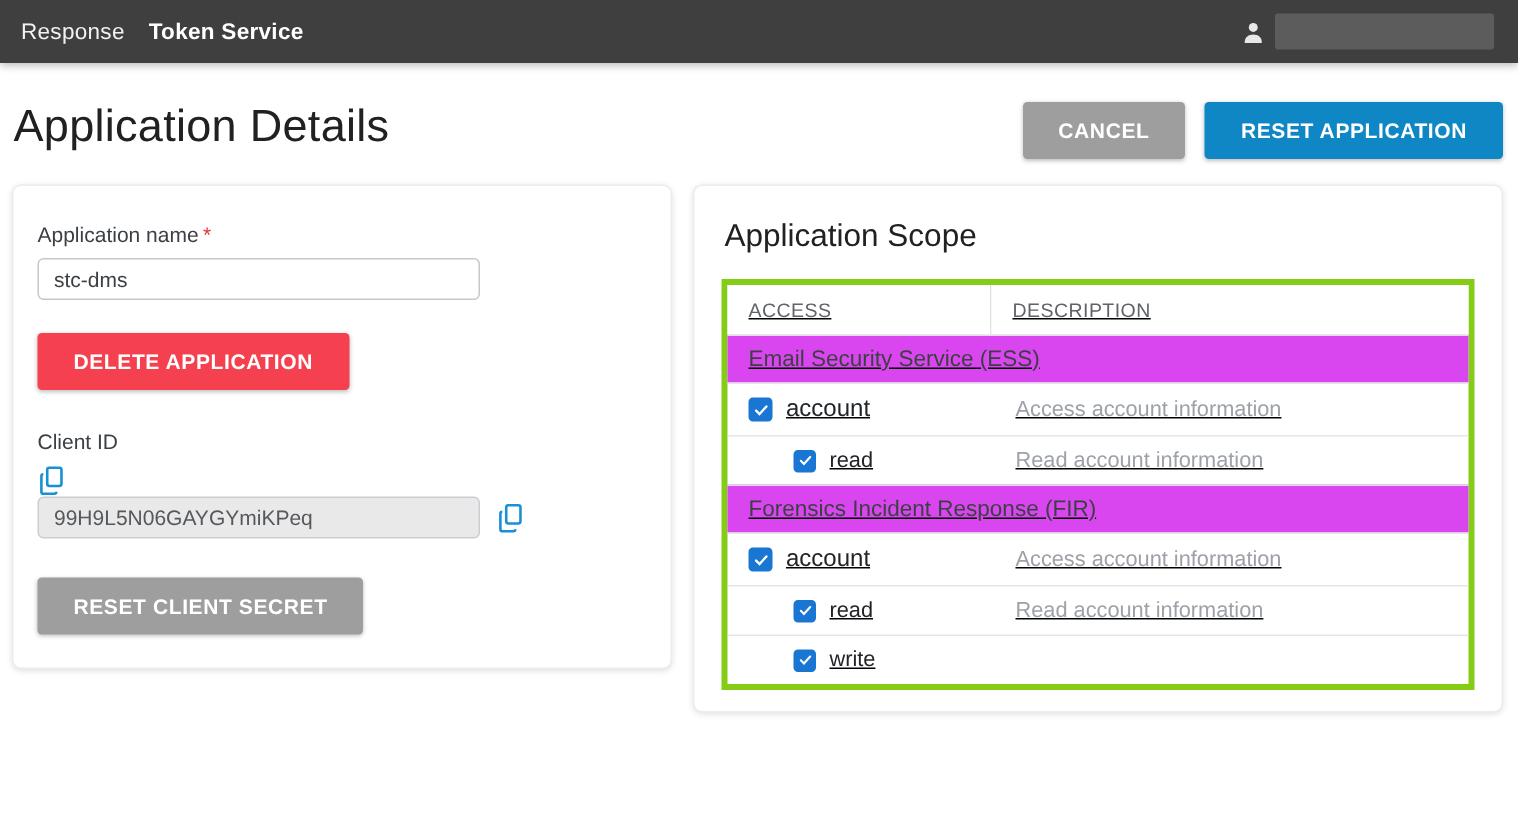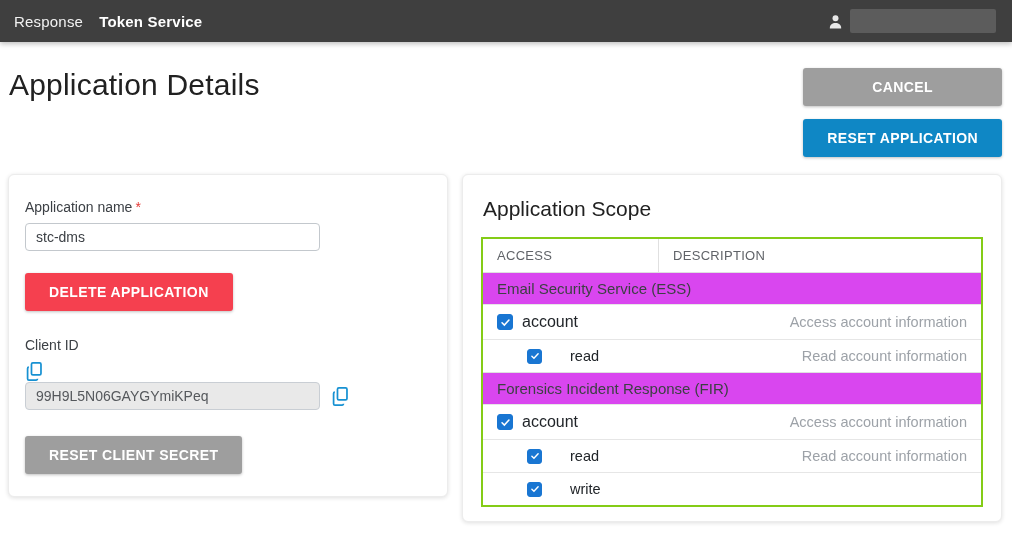--- a/index.html
+++ b/index.html
@@ -18,21 +18,21 @@
   .topbar-user { display:flex; align-items:center; gap:6px; }
   .user-icon svg { display:block; }
   .redacted { width:146px; height:24px; background:#5c5c5c; border-radius:2px; }
 
   
   .page-header {
     display:flex; align-items:flex-start; justify-content:space-between;
     padding:26px 10px 0 9px;
   }
   .page-title { font-size:30px; color:#212121; font-weight:400; letter-spacing:.2px; }
-  .header-actions { display:flex; gap:13px;flex-direction:column; }
+  .header-actions { display:flex; gap:13px; }
   .btn {
     border:none; border-radius:3px; height:38px; padding:0 24px;
     font-family:"Liberation Sans", sans-serif; font-size:14px; font-weight:bold;
     color:#ffffff; letter-spacing:.4px; cursor:pointer;
     box-shadow:0 1px 3px rgba(0,0,0,0.25);
   }
   .btn-gray  { background:#9e9e9e; }
   .btn-blue  { background:#0f87c5; }
   .btn-red   { background:#f5404f; }
 
@@ -53,37 +53,37 @@
     padding:0 10px; font-family:"Liberation Sans", sans-serif; font-size:14px; color:#3c4045;
     background:#fff; outline:none;
   }
   .input-row { display:flex; align-items:center; gap:11px; }
   .text-input.disabled { background:#e9e9e9; color:#55585c; border-color:#c9ced4; }
   .copy-btn { background:none; border:none; padding:0; cursor:pointer; line-height:0; }
   .mt22 { margin-top:22px; } .mt26 { margin-top:26px; } .mt20 { margin-top:20px; }
 
   
   .scope-title { font-size:21px; color:#212121; font-weight:400; margin:4px 0 16px 2px; }
-  .scope-table { width:100%; border:2px solid #84cc16; border-collapse:collapse; }
+  .scope-table { width:100%; border:4px solid #84cc16; border-collapse:collapse;text-decoration:underline; }
   .scope-header { display:flex; }
   .scope-header .hcell {
     font-size:13px; color:#606368; letter-spacing:.3px;
     padding:9px 14px; background:#fff;
   }
   .hcell.access { width:176px; border-right:1px solid #e0e0e0; }
   .hcell.desc { flex:1; }
   .section-row {
     background:#d946ef; border-top:1px solid #e0e0e0;
     font-size:15px; color:#3c4043; padding:7px 14px;
   }
-  .scope-row { display:flex; align-items:center; border-top:1px solid #e6e6e6;text-align:right; }
+  .scope-row { display:flex; align-items:center; border-top:1px solid #e6e6e6; }
   .scope-row .access-cell { width:176px; display:flex; align-items:center; padding:8px 10px 8px 14px; }
   .scope-row .desc-cell { flex:1; font-size:14.5px; color:#9da2a8; padding:8px 14px 8px 16px; }
   .scope-row .row-label { font-size:16px; color:#212529; margin-left:9px; }
-  .scope-row.nested .access-cell { padding-left:44px;gap:19px; }
+  .scope-row.nested .access-cell { padding-left:44px; }
   .scope-row.nested .row-label { font-size:14.5px; }
   .checkbox {
     width:16px; height:16px; border-radius:3px; background:#fff;
     border:1.5px solid #9aa0a6; display:inline-flex; align-items:center; justify-content:center;
     flex:none; cursor:pointer;
   }
   .scope-row.nested .checkbox { width:15px; height:15px; }
   .checkbox.checked { background:#1976d2; border-color:#1976d2; }
   .checkbox svg { display:none; }
   .checkbox.checked svg { display:block; }

